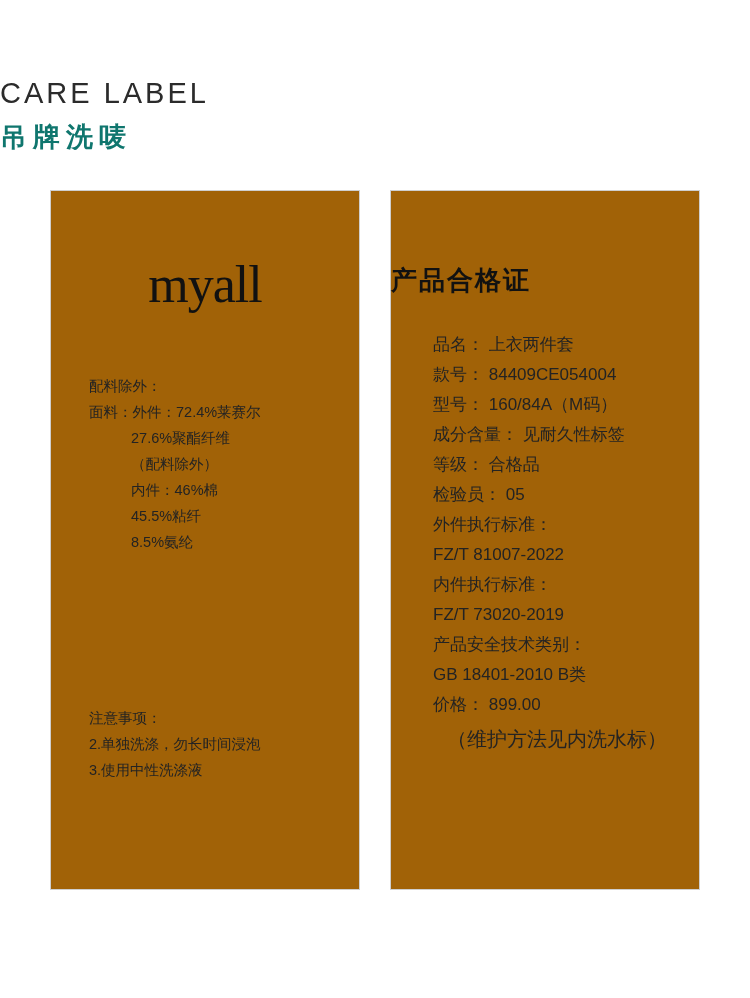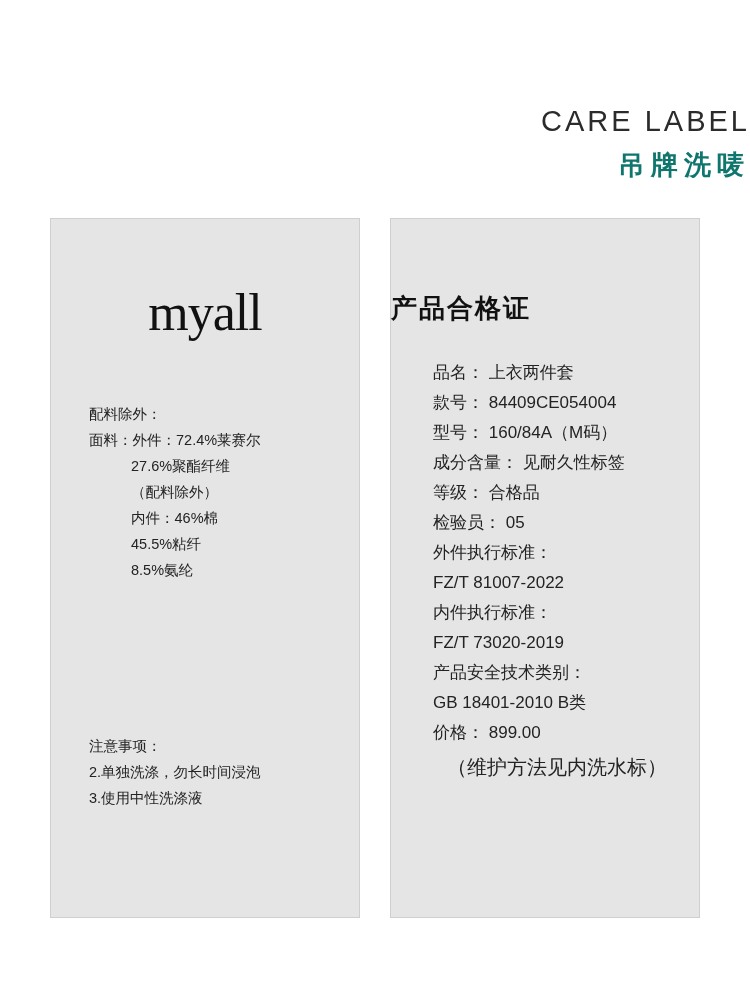--- a/index.html
+++ b/index.html
@@ -14,22 +14,22 @@
     color: #1c1c1c;
     position: relative;
     overflow: hidden;
   }
   .page {
     width: 750px;
     height: 998px;
     position: relative;
   }
   .header {
-    text-align: right;
-    padding-top: 104px;
+    text-align: left;
+    padding-top: 76px;
   }
   .header-en {
     font-size: 29px;
     letter-spacing: 3px;
     color: #2b2b2b;
     font-weight: 400;
     line-height: 1.2;
   }
   .header-cn {
     font-size: 27px;
@@ -44,21 +44,21 @@
     justify-content: center;
     gap: 30px;
     margin-top: 37px;
   }
   .card {
     width: 310px;
     height: 700px;
     border: 1px solid #cfcfcf;
     box-sizing: border-box;
     position: relative;
-    background: #e5e5e5;
+    background: #a16207;
   }
   
   .brand {
     text-align: center;
     margin-top: 68px;
     font-family: "Liberation Serif", serif;
     font-size: 52px;
     letter-spacing: -1px;
     color: #111;
     line-height: 1;

